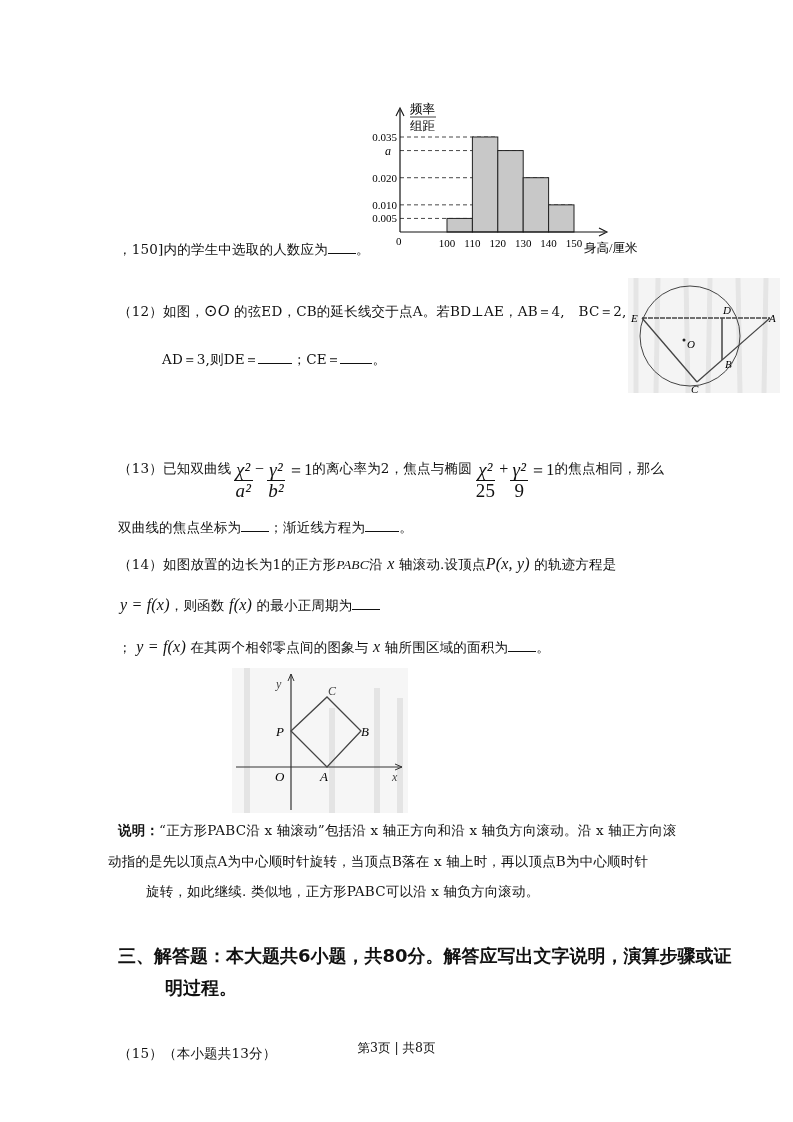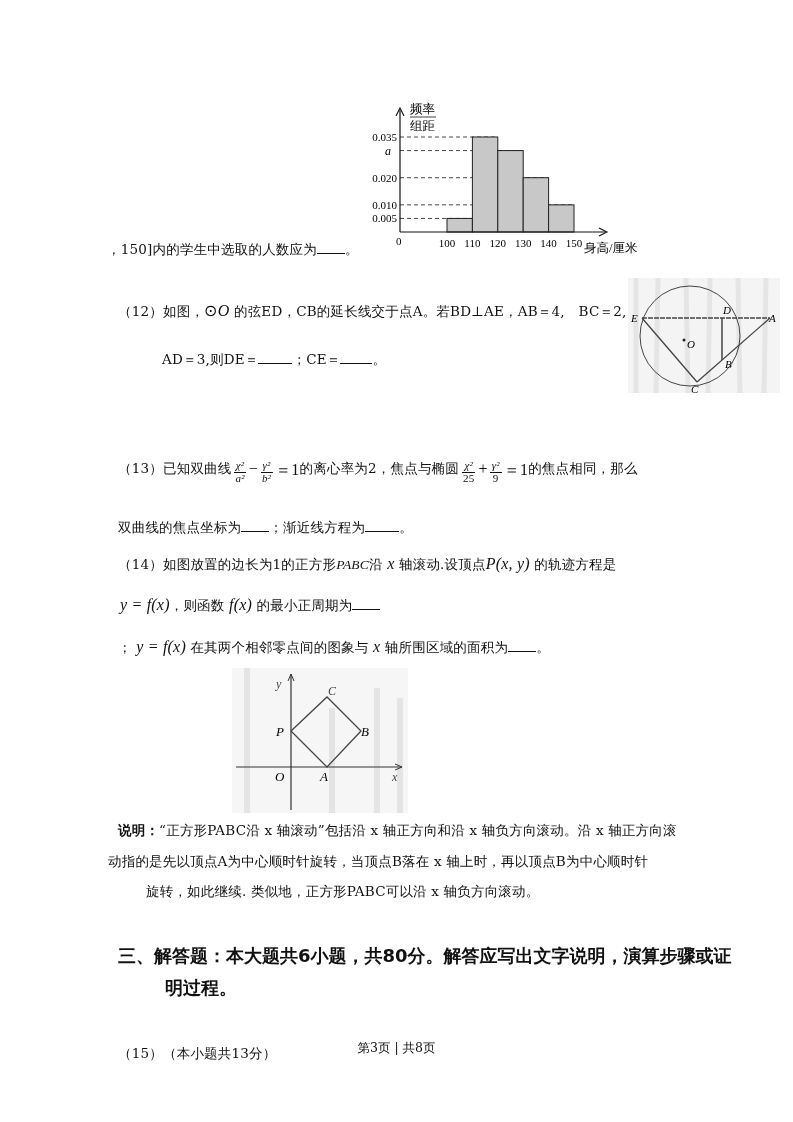--- a/index.html
+++ b/index.html
@@ -2,21 +2,21 @@
 <html><head>
 <meta charset="utf-8">
 <style>
   html, body { margin: 0; padding: 0; }
   body { width: 793px; height: 1122px; background: #ffffff; position: relative; overflow: hidden;
          font-family: "DejaVu Serif", "Liberation Serif", serif; color: #111; }
   .abs { position: absolute; }
   .txt { font-size: 13.5px; white-space: nowrap; letter-spacing: 0.2px; }
   .it { font-style: italic; font-family: "Liberation Serif", serif; }
   .blank { display: inline-block; border-bottom: 1.3px solid #111; height: 12px; vertical-align: baseline; }
-  .frac { display: inline-flex; flex-direction: column; align-items: center; vertical-align: middle; margin: 0 2px; font-family: "Liberation Serif", serif; font-size: 11px; line-height: 1.05; }
+  .frac { display: inline-flex; flex-direction: column; align-items: center; vertical-align: middle; margin: 0 2px; font-family: "Liberation Serif", serif; font-size: 19px; line-height: 1.05; }
   .frac .num { border-bottom: 1px solid #111; padding: 0 2px; font-style: italic; }
   .frac .den { padding: 0 2px; }
   .frac .den.it { font-style: italic; }
   .math { font-family: "Liberation Serif", serif; font-size: 16px; }
   .bold { font-weight: bold; font-family: "DejaVu Sans", "Liberation Sans", sans-serif; }
   .heading { font-size: 18px; font-weight: bold; font-family: "DejaVu Sans", sans-serif; }
   svg text { font-family: "Liberation Serif", serif; }
 </style>
 </head>
 <body>
@@ -56,21 +56,21 @@
       <text x="112.4" y="152" font-size="11" text-anchor="middle">110</text>
       <text x="137.8" y="152" font-size="11" text-anchor="middle">120</text>
       <text x="163.2" y="152" font-size="11" text-anchor="middle">130</text>
       <text x="188.6" y="152" font-size="11" text-anchor="middle">140</text>
       <text x="214" y="152" font-size="11" text-anchor="middle">150</text>
     </g>
   <text x="36" y="150" font-size="11">0</text>
   <text x="224" y="157" font-size="12.5" font-family="DejaVu Sans, sans-serif">身高/厘米</text>
 </svg>
 
-<div class="abs txt" style="left:107px; top:241px;">
+<div class="abs txt" style="left:118px; top:241px;">
   <span>，150]内的学生中选取的人数应为</span><span class="blank" style="width:28px;"></span><span>。</span>
 </div>
 
 <div class="abs txt" style="left:118px; top:301px;">
   <span>（12）</span><span>如图，</span><span class="math">⊙</span><span class="math it">O</span><span> 的弦ED，CB的延长线交于点A。若BD⊥AE，AB＝4,　BC＝2,</span>
 </div>
 <div class="abs txt" style="left:162px; top:331px;margin-top:20px;">
   <span>AD＝3,则DE＝</span><span class="blank" style="width:34px;"></span><span>；CE＝</span><span class="blank" style="width:32px;"></span><span>。</span>
 </div>
 

